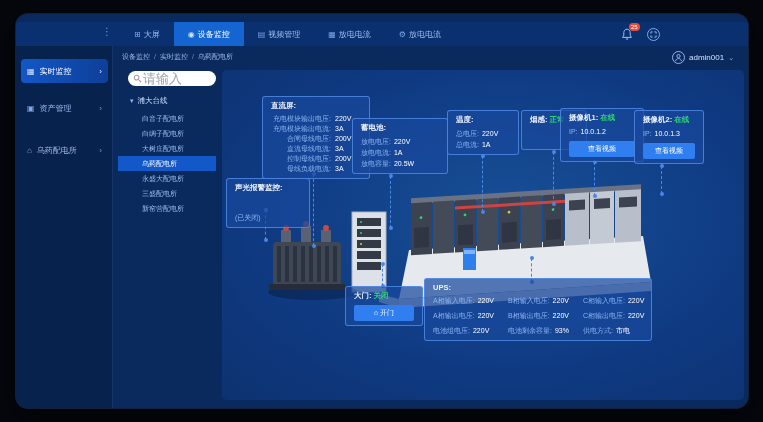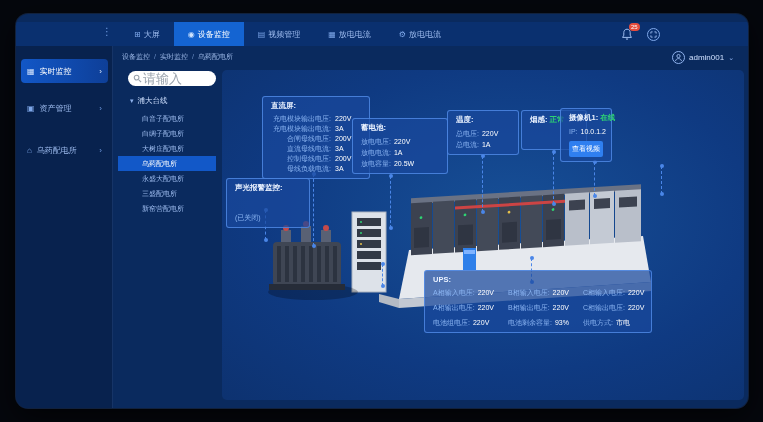--- a/index.html
+++ b/index.html
@@ -289,34 +289,43 @@
   <div class="card" style="left:505px; top:96px; width:66px; height:40px;">
     <div class="ct"><span>烟感:</span> <span class="st-green">正常</span></div>
   </div>
 
   <div class="card" style="left:431px; top:96px; width:72px;">
     <div class="ct">温度:</div>
     <div class="kv2"><span>总电压:</span><span class="v">220V</span></div>
     <div class="kv2"><span>总电流:</span><span class="v">1A</span></div>
   </div>
 
-  <div class="card" style="left:544px; top:94px; width:52px;">
+  <div class="card" style="left:544px; top:94px; width:84px;">
     <div class="ct"><span>摄像机1:</span> <span class="st-green">在线</span></div>
     <div class="kv2"><span>IP:</span><span class="v">10.0.1.2</span></div>
     <button class="btn">查看视频</button>
   </div>
 
+  <div class="card" style="left:618px; top:96px; width:70px;">
+    <div class="ct"><span>摄像机2:</span> <span class="st-green">在线</span></div>
+    <div class="kv2"><span>IP:</span><span class="v">10.0.1.3</span></div>
+    <button class="btn">查看视频</button>
+  </div>
 
   <div class="card" style="left:210px; top:164px; width:84px;">
     <div class="ct" style="margin-bottom:19px;">声光报警监控:</div>
     <div class="kv2">(已关闭)</div>
   </div>
 
-
-  <div class="card" style="left:408px; top:256px; width:228px;">
+  <div class="card" style="left:329px; top:272px; width:78px;">
+    <div class="ct"><span>大门:</span> <span class="st-green">关闭</span></div>
+    <button class="btn"><span>⌂</span> <span>开门</span></button>
+  </div>
+
+  <div class="card" style="left:408px; top:264px; width:228px;">
     <div class="ct">UPS:</div>
     <div class="ups-grid">
       <div class="kv2"><span>A相输入电压:</span><span class="v">220V</span></div>
       <div class="kv2"><span>B相输入电压:</span><span class="v">220V</span></div>
       <div class="kv2"><span>C相输入电压:</span><span class="v">220V</span></div>
       <div class="kv2"><span>A相输出电压:</span><span class="v">220V</span></div>
       <div class="kv2"><span>B相输出电压:</span><span class="v">220V</span></div>
       <div class="kv2"><span>C相输出电压:</span><span class="v">220V</span></div>
       <div class="kv2"><span>电池组电压:</span><span class="v">220V</span></div>
       <div class="kv2"><span>电池剩余容量:</span><span class="v">93%</span></div>

